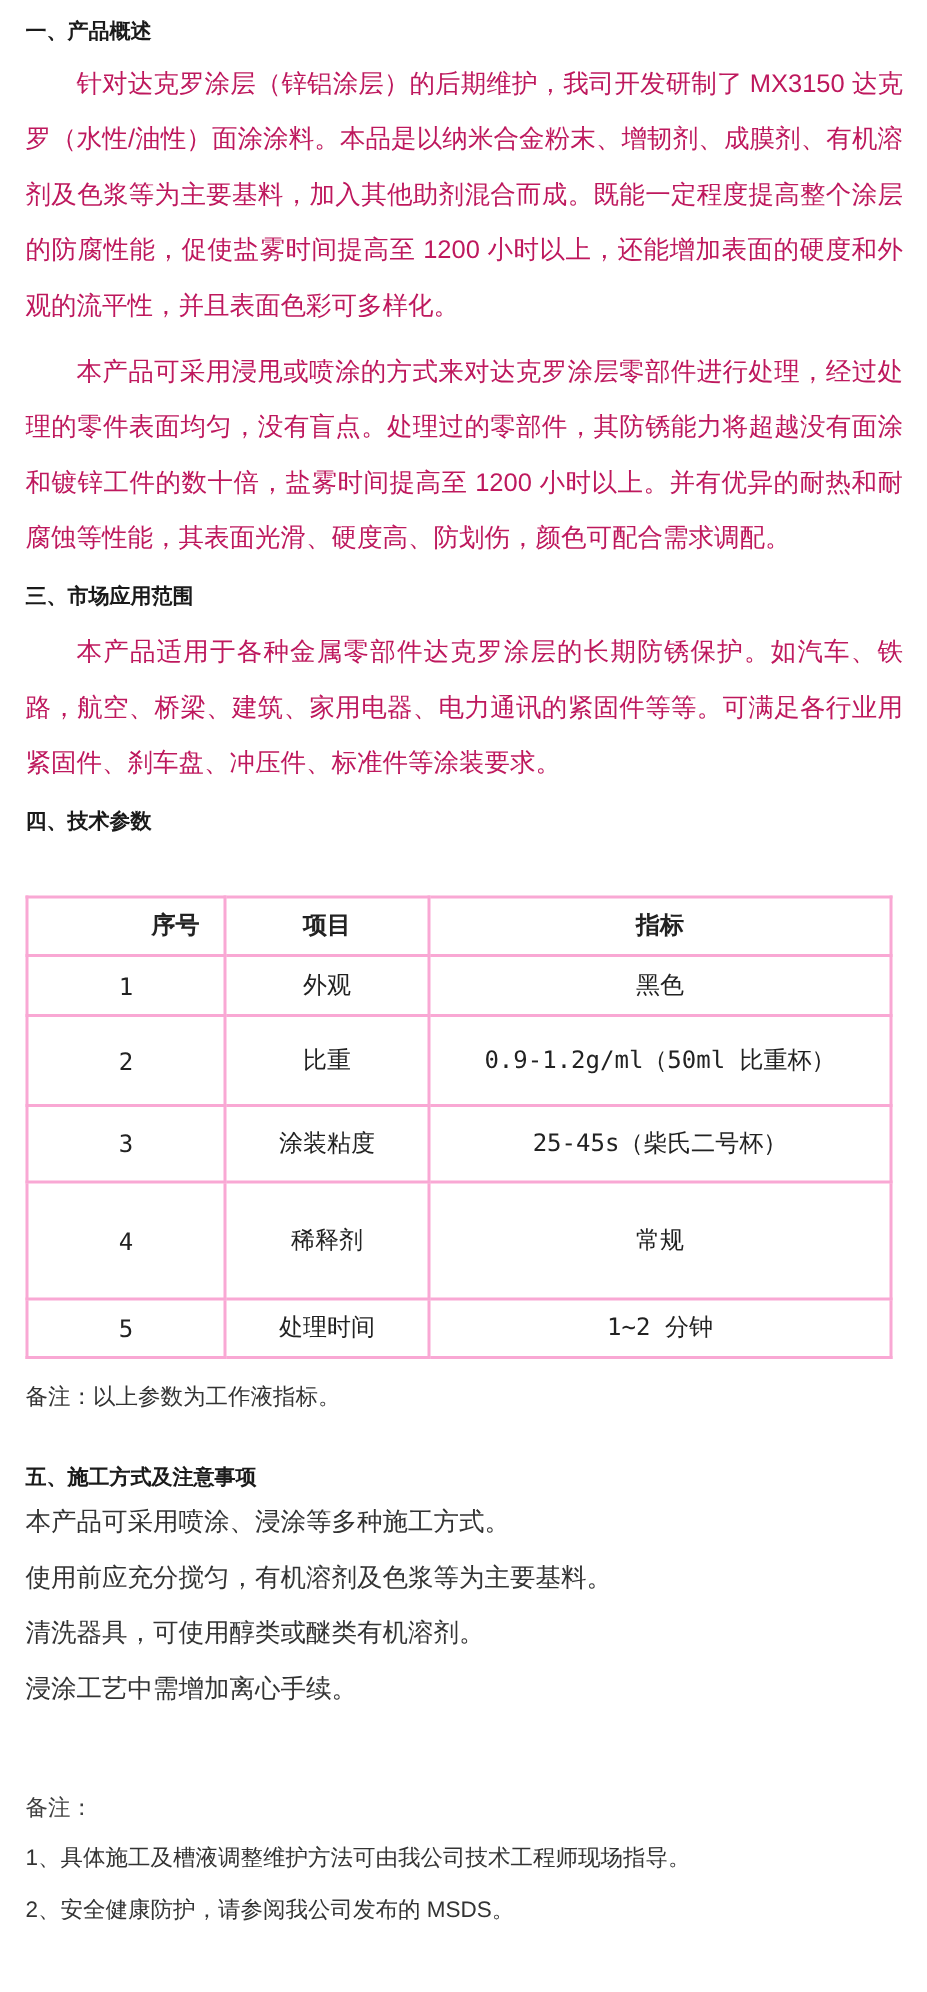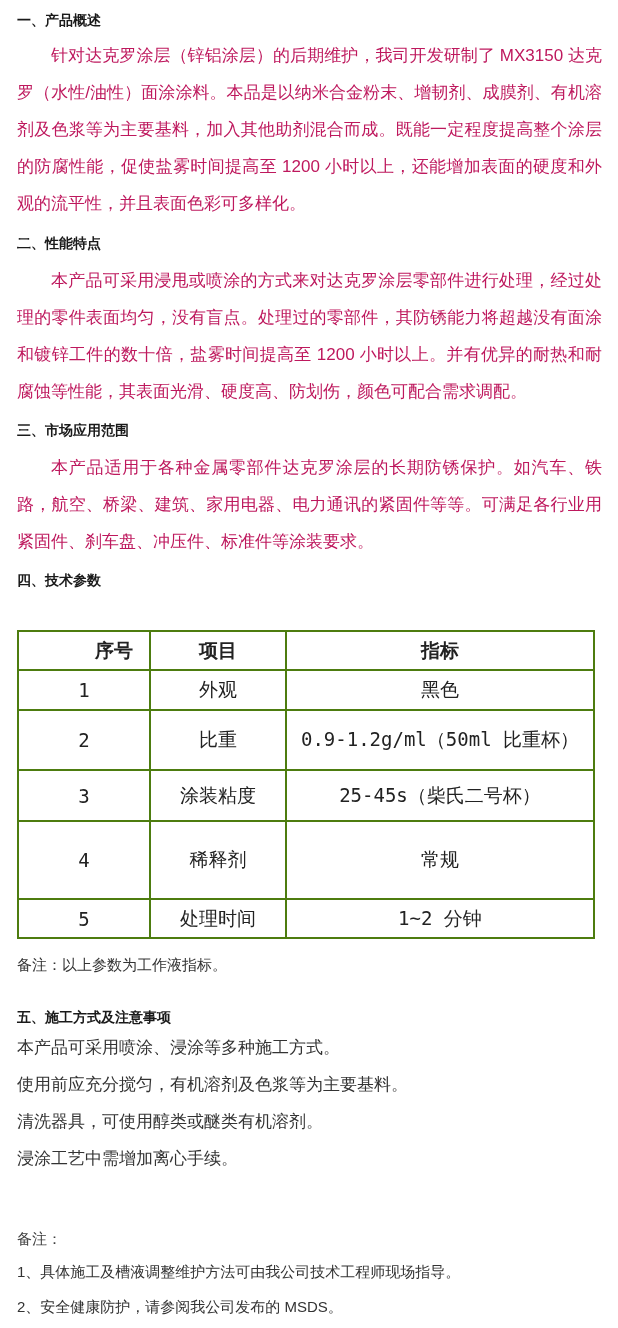--- a/index.html
+++ b/index.html
@@ -36,24 +36,24 @@
 
   table.spec-table {
     border-collapse: collapse;
     table-layout: fixed;
     width: 576px;
     margin-top: 38px;
     color: #222222;
     font-family: "DejaVu Sans Mono", monospace;
   }
   table.spec-table th, table.spec-table td {
-    border: 2px solid #4d7c0f;
+    border: 2px solid #f9a8d4;
     text-align: center;
     vertical-align: middle;
-    font-size: 19px;
+    font-size: 16px;
     padding: 0;
     overflow: hidden;
   }
   table.spec-table th { font-weight: bold; }
   table.spec-table th.th-index {
     text-align: right;
     padding-right: 16px;
     box-sizing: border-box;
   }
   .col-index { width: 132px; }
@@ -92,21 +92,20 @@
   }
 </style>
 </head>
 <body>
 
 <div class="page">
 
   <h2 class="sec-heading">一、产品概述</h2>
   <p class="para mt5">针对达克罗涂层（锌铝涂层）的后期维护，我司开发研制了 MX3150 达克罗（水性/油性）面涂涂料。本品是以纳米合金粉末、增韧剂、成膜剂、有机溶剂及色浆等为主要基料，加入其他助剂混合而成。既能一定程度提高整个涂层的防腐性能，促使盐雾时间提高至 1200 小时以上，还能增加表面的硬度和外观的流平性，并且表面色彩可多样化。</p>
 
-  <h2 class="sec-heading mt9">二、性能特点</h2>
   <p class="para mt7">本产品可采用浸甩或喷涂的方式来对达克罗涂层零部件进行处理，经过处理的零件表面均匀，没有盲点。处理过的零部件，其防锈能力将超越没有面涂和镀锌工件的数十倍，盐雾时间提高至 1200 小时以上。并有优异的耐热和耐腐蚀等性能，其表面光滑、硬度高、防划伤，颜色可配合需求调配。</p>
 
   <h2 class="sec-heading mt8">三、市场应用范围</h2>
   <p class="para mt7">本产品适用于各种金属零部件达克罗涂层的长期防锈保护。如汽车、铁路，航空、桥梁、建筑、家用电器、电力通讯的紧固件等等。可满足各行业用紧固件、刹车盘、冲压件、标准件等涂装要求。</p>
 
   <h2 class="sec-heading mt8">四、技术参数</h2>
 
   <table class="spec-table">
     <colgroup>
       <col class="col-index">

